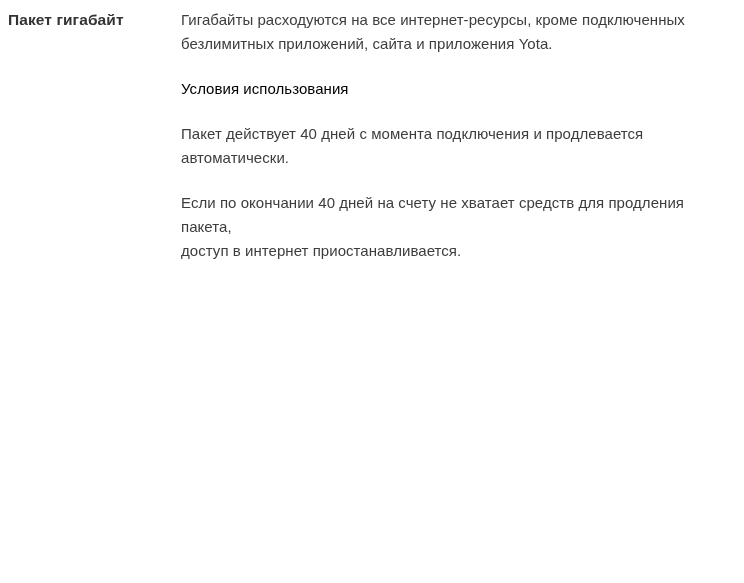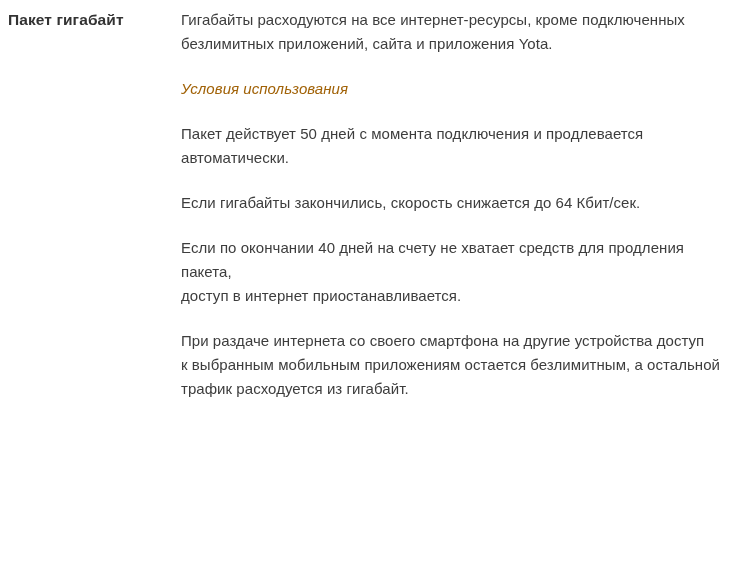--- a/index.html
+++ b/index.html
@@ -31,36 +31,31 @@
   }
   .para {
     font-size: 15px;
     line-height: 24px;
     color: #3d3d3d;
     margin: 0 16px 21px 0;
     white-space: pre-line;
     letter-spacing: 0.05px;
   }
   .para.muted {
-    color: #a16207;
-    font-style: italic;
+    color: #000000;
   }
   .para:last-child { margin-bottom: 0; }
 </style>
 </head>
 <body>
 
 <div class="tariff-row">
   <div class="row-title">Пакет гигабайт</div>
   <div class="row-content" id="row-content">
       <p class="para">Гигабайты расходуются на все интернет-ресурсы, кроме подключенных
 безлимитных приложений, сайта и приложения Yota.</p>
       <p class="para muted">Условия использования</p>
-      <p class="para">Пакет действует 50 дней с момента подключения и продлевается
+      <p class="para">Пакет действует 40 дней с момента подключения и продлевается
 автоматически.</p>
-      <p class="para">Если гигабайты закончились, скорость снижается до 64 Кбит/сек.</p>
       <p class="para">Если по окончании 40 дней на счету не хватает средств для продления пакета,
 доступ в интернет приостанавливается.</p>
-      <p class="para">При раздаче интернета со своего смартфона на другие устройства доступ
-к выбранным мобильным приложениям остается безлимитным, а остальной
-трафик расходуется из гигабайт.</p>
     </div>
 </div>
 
 </body></html>

